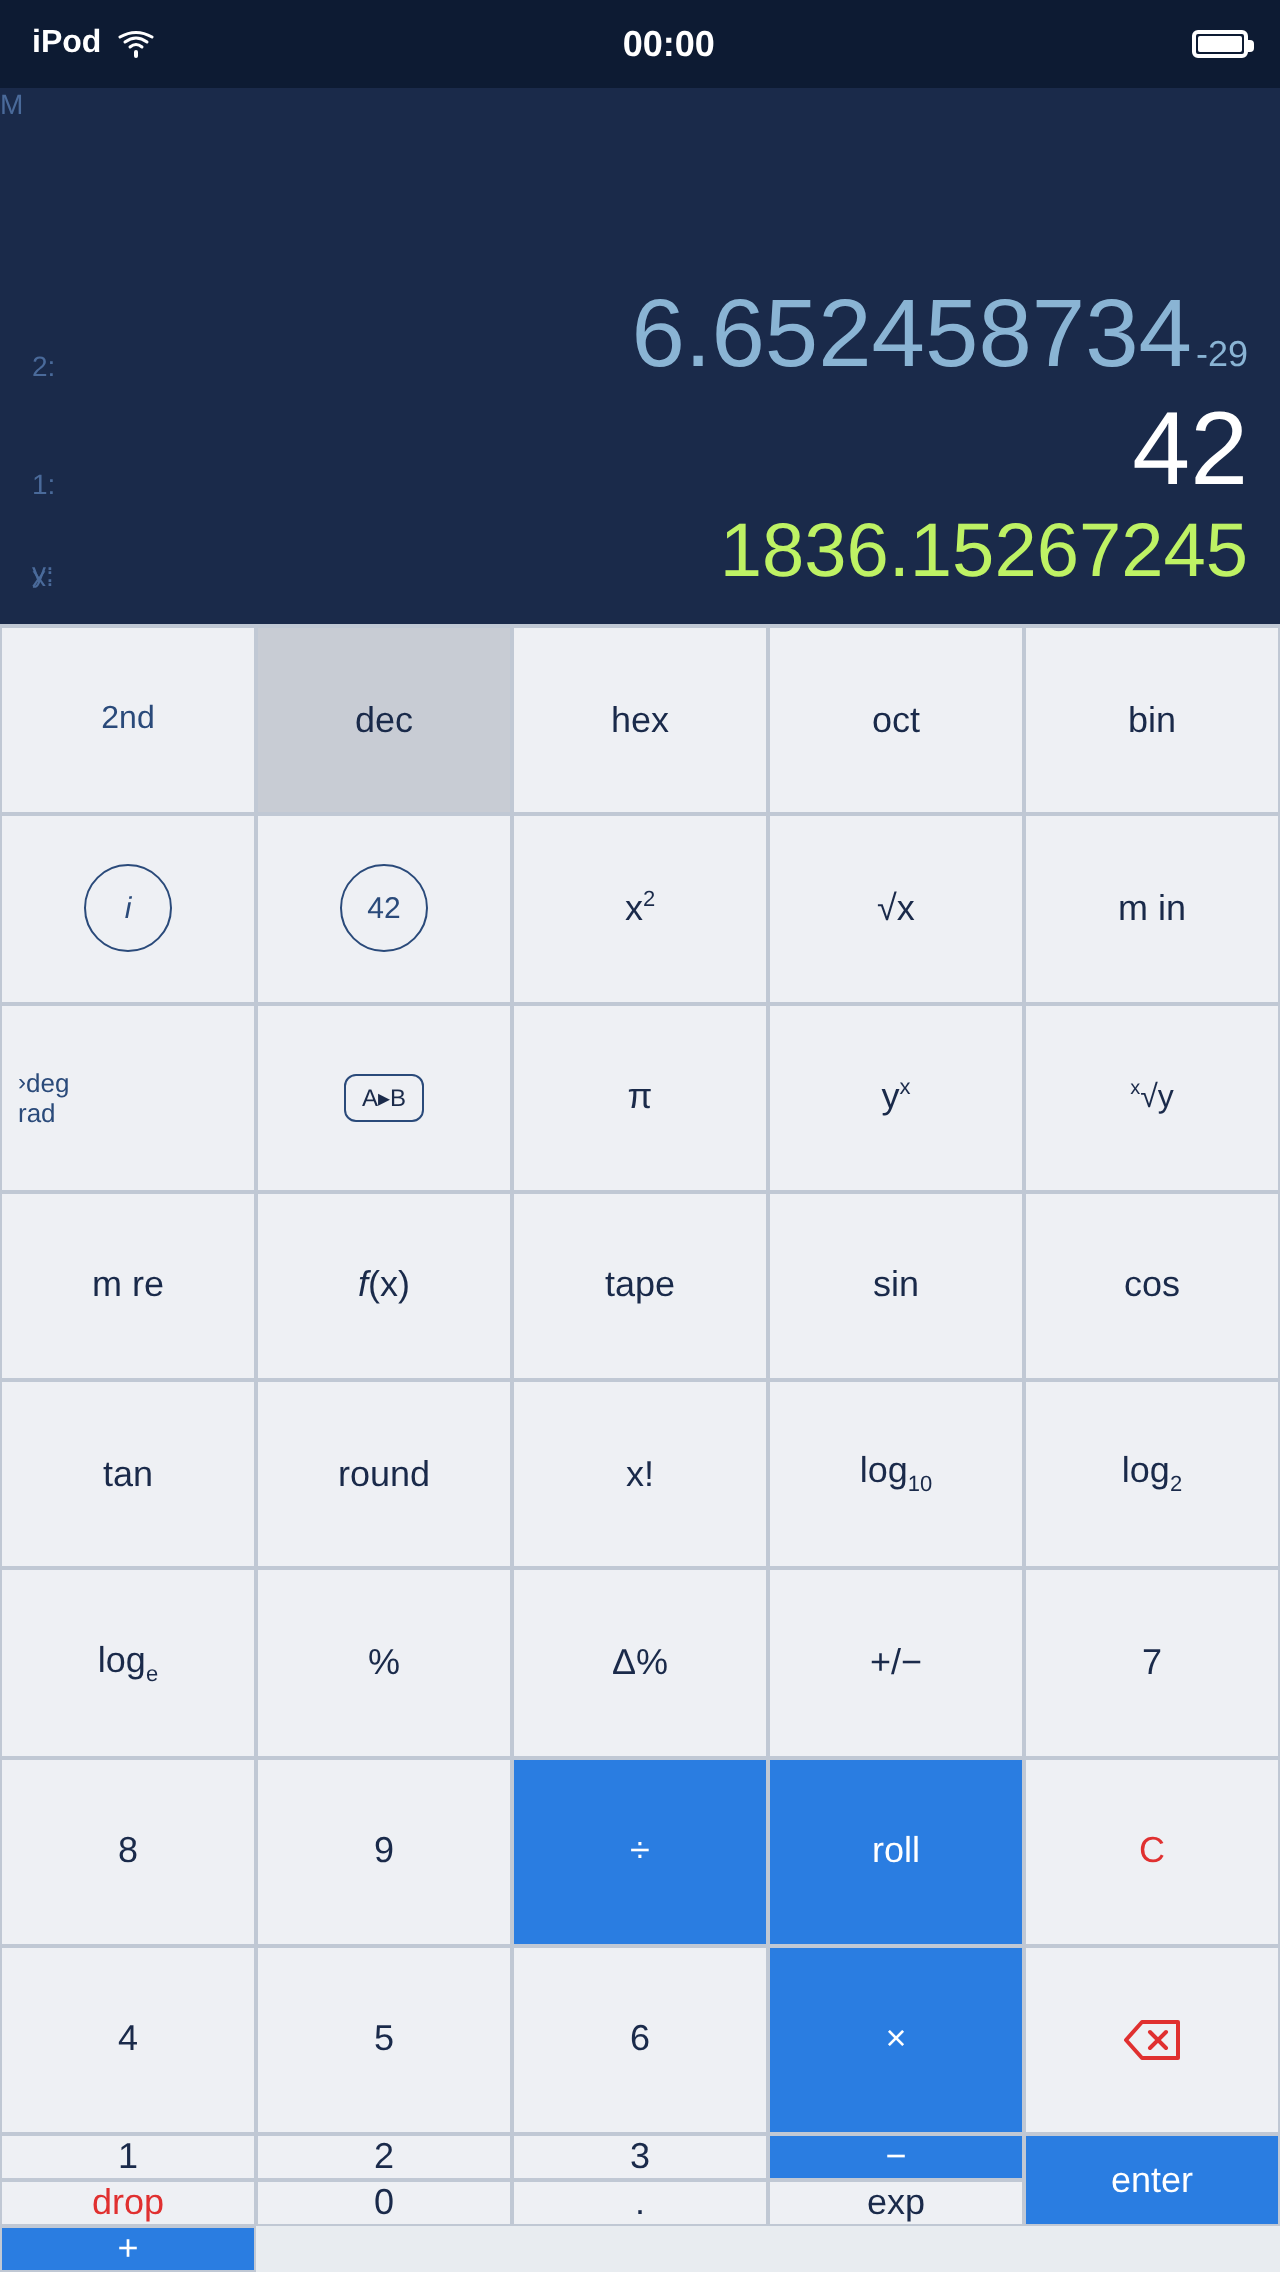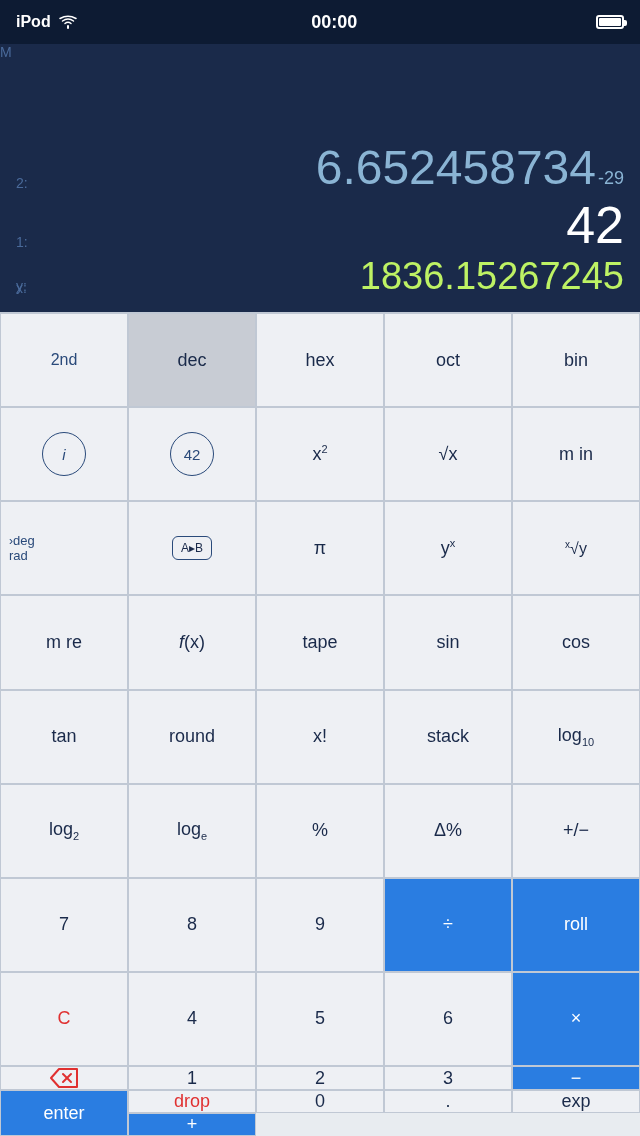--- a/index.html
+++ b/index.html
@@ -276,23 +276,20 @@
   <div class="calc-btn">
     <span>tan</span>
   </div>
   <div class="calc-btn small-text">
     <span>round</span>
   </div>
   <div class="calc-btn">
     <span>x!</span>
   </div>
 
-  <div class="calc-btn small-text">
-    <span>stack</span>
-  </div>
   <div class="calc-btn">
     <span>log<sub style="font-size:11px;">10</sub></span>
   </div>
   <div class="calc-btn">
     <span>log<sub style="font-size:11px;">2</sub></span>
   </div>
   <div class="calc-btn">
     <span>log<sub style="font-size:11px;">e</sub></span>
   </div>
   <div class="calc-btn">

